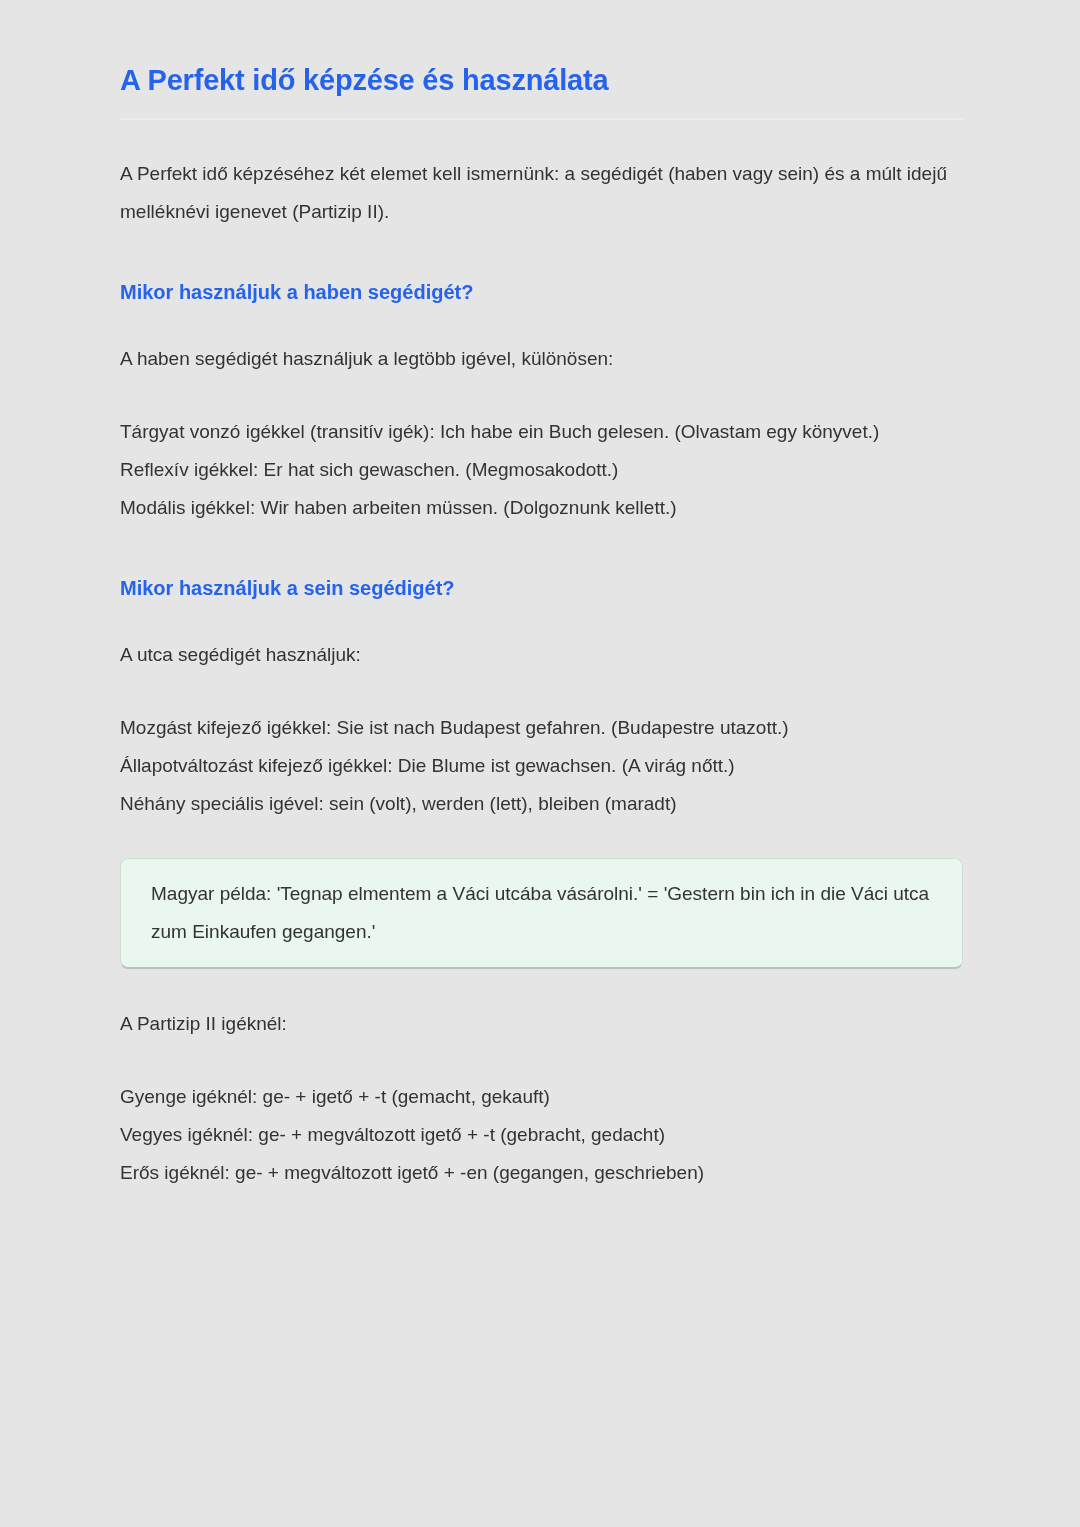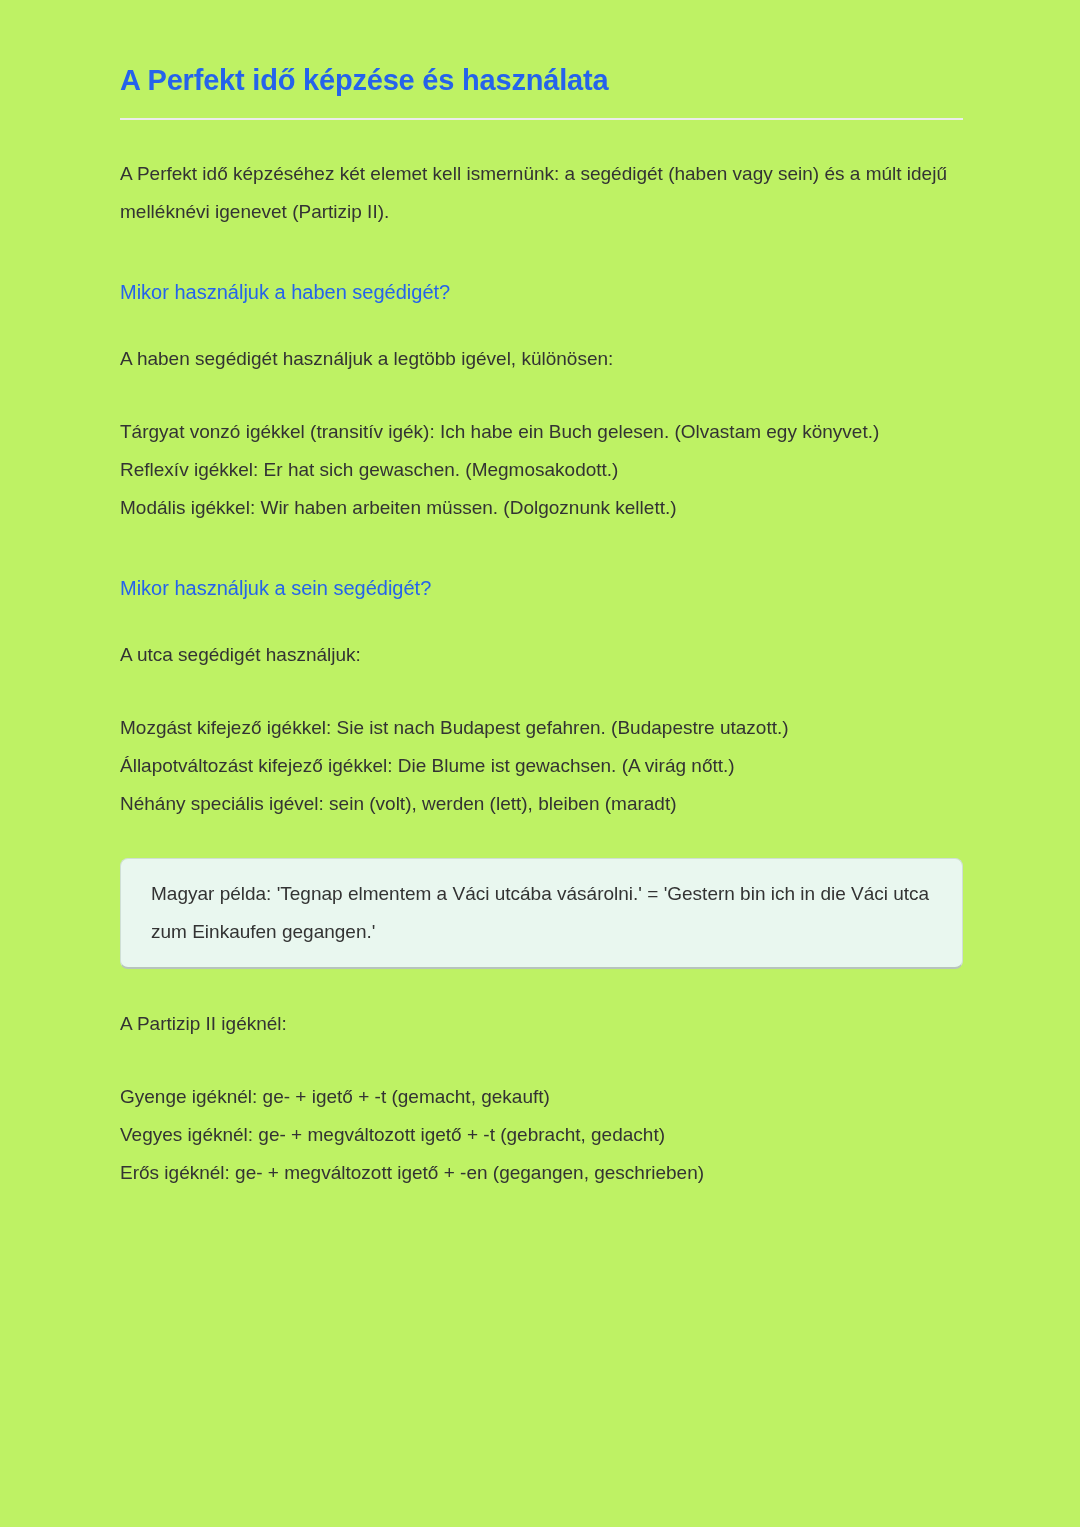--- a/index.html
+++ b/index.html
@@ -8,21 +8,21 @@
     width: 1080px;
     height: 1527px;
     background: #ffffff;
     font-family: "Liberation Sans", "DejaVu Sans", sans-serif;
     color: #333333;
   }
   .page {
     width: 1080px;
     height: 1527px;
     padding: 62px 117px 0 120px;
-    background: #bef264;
+    background: #e5e5e5;
   }
   .doc-title {
     font-size: 29px;
     font-weight: 700;
     color: #2563eb;
     letter-spacing: -0.2px;
     margin: 0 0 20px 0;
     line-height: 1.25;
   }
   .divider {
@@ -31,21 +31,21 @@
     margin: 0 0 6px 0;
   }
   .body-text {
     font-size: 19px;
     line-height: 38px;
     color: #333333;
     margin: 35px 0;
   }
   .section-heading {
     font-size: 20px;
-    font-weight: 400;
+    font-weight: 700;
     color: #2563eb;
     margin: 48px 0 26px 0;
     line-height: 1.3;
   }
   .line-block div { }
   .callout {
     background: #e9f7ef;
     border: 1px solid #cfdfd5;
     border-bottom: 2px solid #b7c4bc;
     border-radius: 8px;

